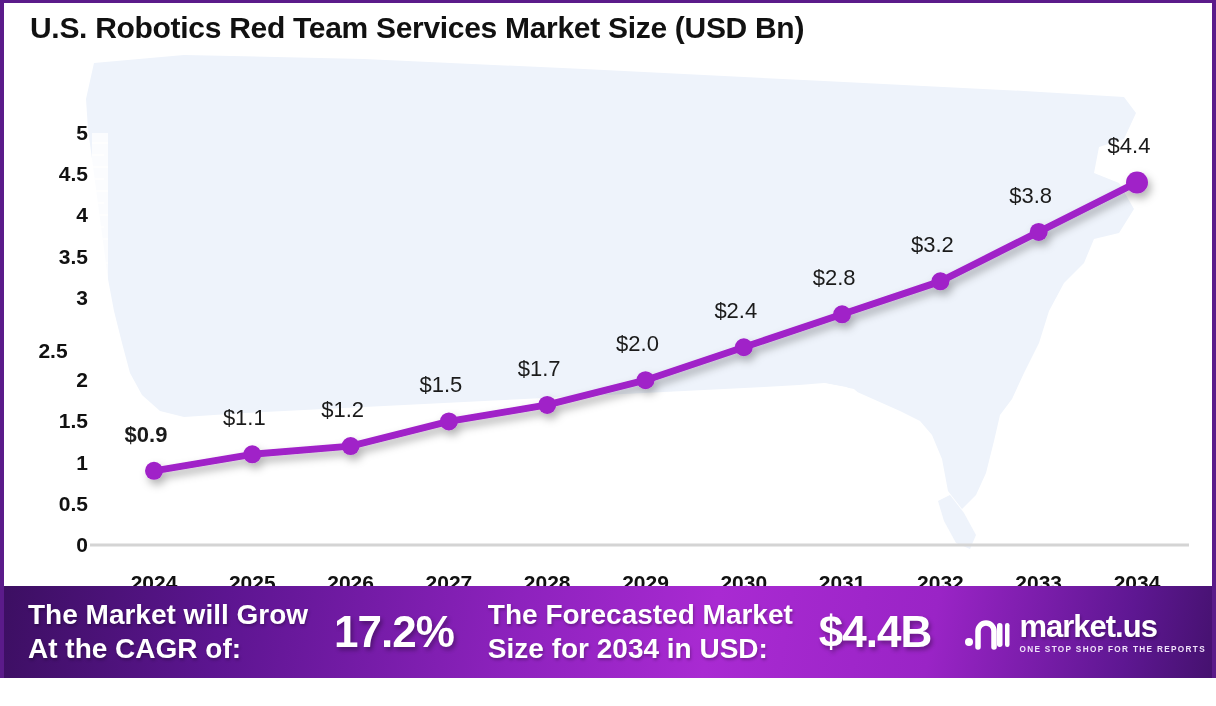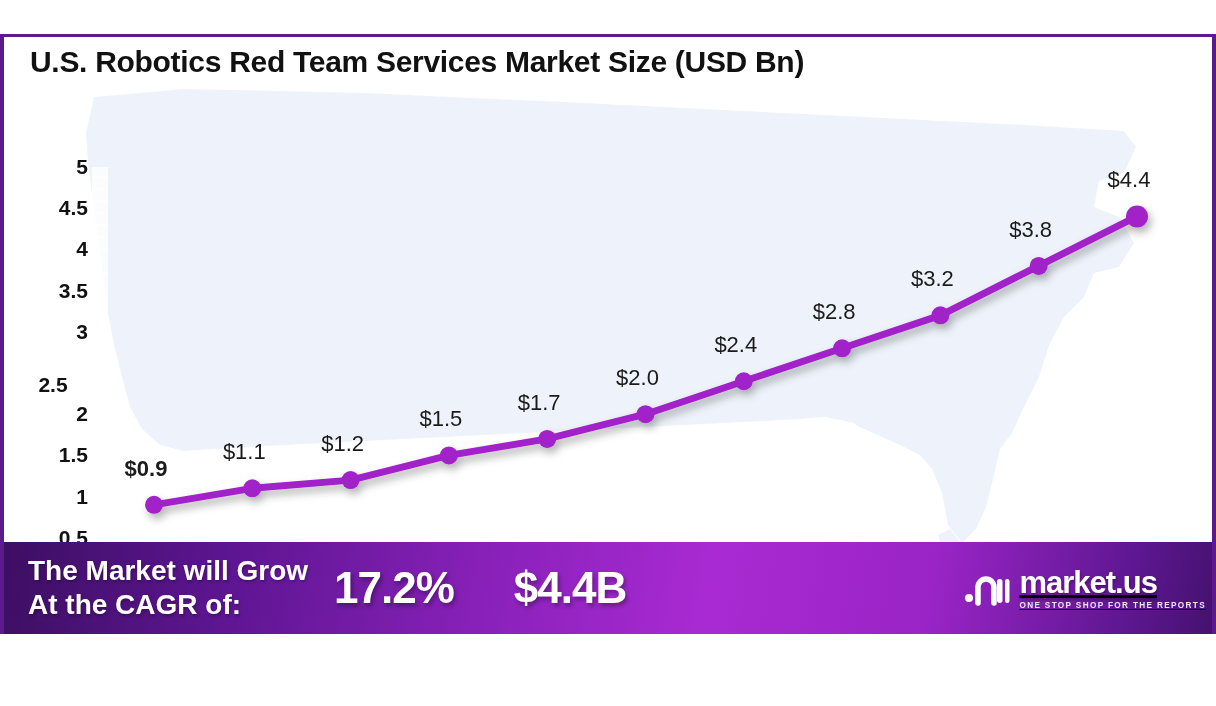--- a/index.html
+++ b/index.html
@@ -4,28 +4,27 @@
 <style>
   html,body{margin:0;padding:0;}
   body{
     width:1216px;height:706px;
     background:#ffffff;
     font-family:"Liberation Sans",sans-serif;
     overflow:hidden;
   }
   .frame{
     position:relative;
-    width:1216px;height:600px;
+    width:1216px;height:678px;
     box-sizing:border-box;
     border-left:4px solid #5b1b8a;
     border-right:4px solid #5b1b8a;
     border-top:3px solid #5b1b8a;
     background:#fff;
     overflow:hidden;
-    margin-top:34px;
   }
 
   
   .title{
     position:absolute;
     left:26px; top:8px;
     font-size:30px;
     font-weight:bold;
     color:#111111;
     letter-spacing:-0.3px;
@@ -121,21 +120,20 @@
     white-space:nowrap;
   }
   .gap1{width:26px;}
   .gap2{width:34px;}
   .gap3{width:26px;}
   .logo{
     display:flex;
     align-items:center;
     margin-left:auto;
     gap:9px;
-    text-decoration:underline;
   }
   .logo-mark{width:46px;height:42px;flex:none;}
   .logo-txt{display:flex;flex-direction:column;justify-content:center;}
   .logo-name{
     color:#fff;font-size:31px;font-weight:bold;letter-spacing:-1px;line-height:1;
     text-shadow:1px 2px 3px rgba(0,0,0,.3);
   }
   .logo-tag{
     color:#f0e3fa;font-size:8.2px;font-weight:bold;letter-spacing:1.35px;
     margin-top:3px;white-space:nowrap;
@@ -242,28 +240,43 @@
         <div class="dlabel" style="left: 436.9px; top: 382.4px;">$1.5</div>
         <div class="dlabel" style="left: 535.2px; top: 365.92px;">$1.7</div>
         <div class="dlabel" style="left: 633.5px; top: 341.2px;">$2.0</div>
         <div class="dlabel" style="left: 731.8px; top: 308.24px;">$2.4</div>
         <div class="dlabel" style="left: 830.1px; top: 275.28px;">$2.8</div>
         <div class="dlabel" style="left: 928.4px; top: 242.32px;">$3.2</div>
         <div class="dlabel" style="left: 1026.7px; top: 192.88px;">$3.8</div>
         <div class="dlabel" style="left: 1125px; top: 143.44px;">$4.4</div>
       </div>
 
+    <div class="xaxis">
+        <div class="xlabel" style="left: 150px; top: 8px;">2024</div>
+        <div class="xlabel" style="left: 248.3px; top: 8px;">2025</div>
+        <div class="xlabel" style="left: 346.6px; top: 8px;">2026</div>
+        <div class="xlabel" style="left: 444.9px; top: 8px;">2027</div>
+        <div class="xlabel" style="left: 543.2px; top: 8px;">2028</div>
+        <div class="xlabel" style="left: 641.5px; top: 8px;">2029</div>
+        <div class="xlabel" style="left: 739.8px; top: 8px;">2030</div>
+        <div class="xlabel" style="left: 838.1px; top: 8px;">2031</div>
+        <div class="xlabel" style="left: 936.4px; top: 8px;">2032</div>
+        <div class="xlabel" style="left: 1034.7px; top: 8px;">2033</div>
+        <div class="xlabel" style="left: 1133px; top: 8px;">2034</div>
+      </div>
   </div>
 
   <div class="footer">
     <div class="f-text">The Market will Grow
 At the CAGR of:</div>
     <div class="gap1"></div>
     <div class="f-big">17.2%</div>
     <div class="gap2"></div>
+    <div class="f-text">The Forecasted Market
+Size for 2034 in USD:</div>
     <div class="gap3"></div>
     <div class="f-big">$4.4B</div>
 
     <div class="logo">
       <svg class="logo-mark" viewBox="0 0 46 42" aria-hidden="true">
         <circle cx="5" cy="31" r="4" fill="#ffffff"></circle>
         <path d="M14,36 L14,20 a8,8 0 0 1 16,0 L30,36" fill="none" stroke="#ffffff" stroke-width="5.5" stroke-linecap="round"></path>
         <rect x="33" y="12" width="5.5" height="24" rx="2.7" fill="#ffffff"></rect>
         <rect x="41" y="12" width="4.5" height="24" rx="2.2" fill="#ffffff"></rect>
       </svg>

